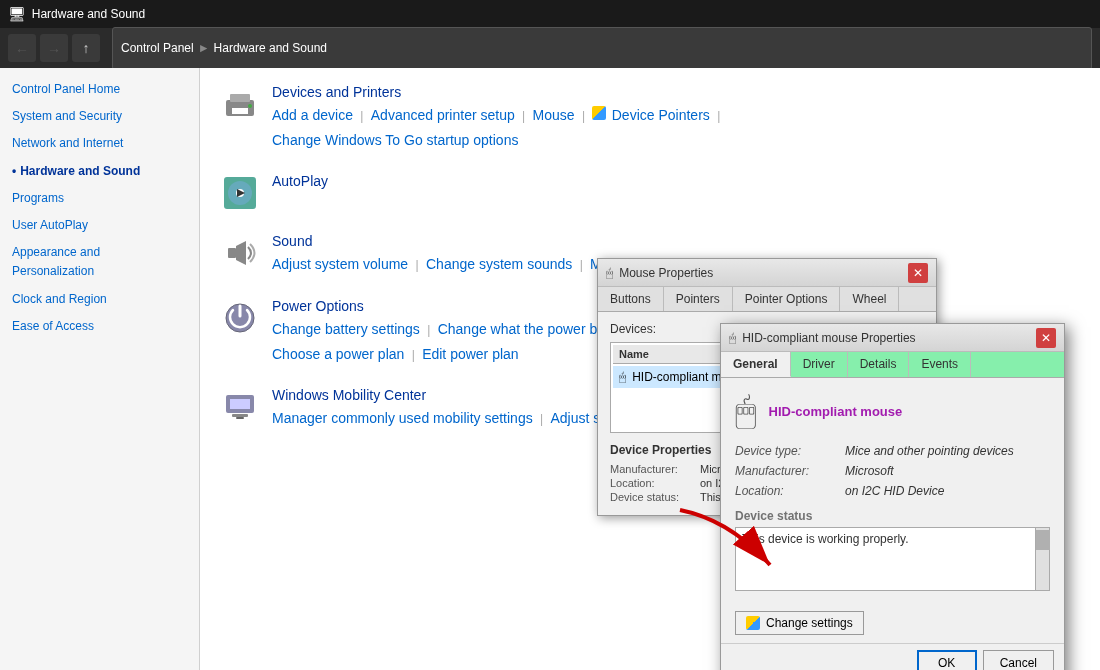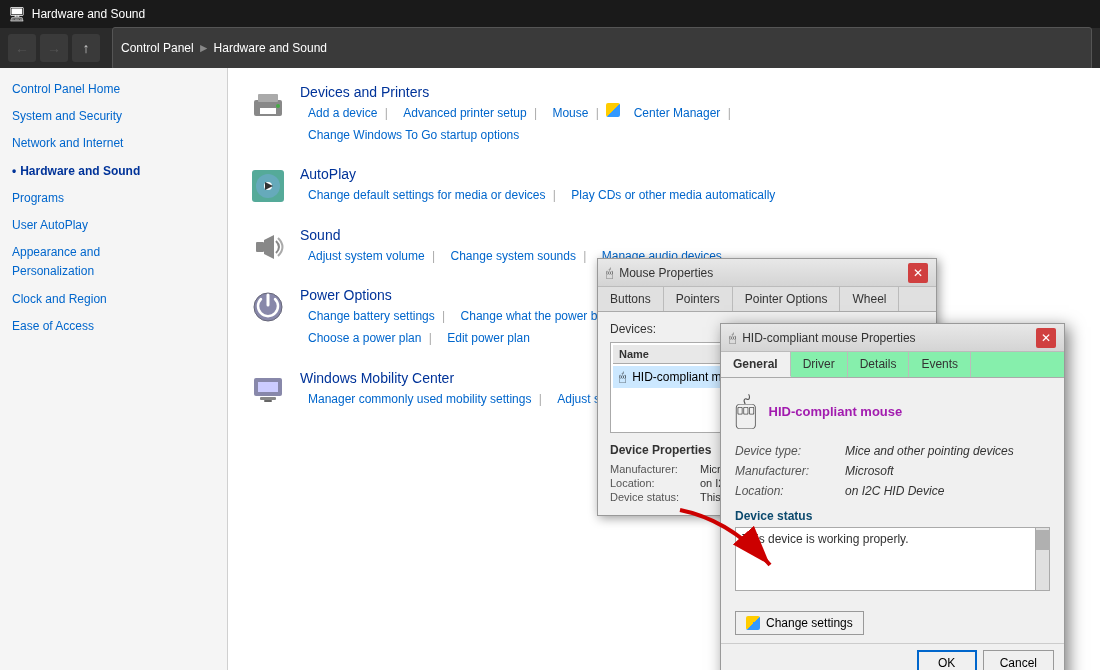--- a/index.html
+++ b/index.html
@@ -54,21 +54,21 @@
     .address-separator { color: #888; margin: 0 4px; }
 
     
     .main-layout {
       display: flex;
       height: calc(670px - 68px);
     }
 
     
     .sidebar {
-      width: 228px;
+      width: 200px;
       background: #f5f5f5;
       border-right: 1px solid #d0d0d0;
       padding: 8px 0;
     }
     .sidebar-item {
       padding: 4px 12px;
       cursor: pointer;
       color: #0066cc;
       font-size: 12px;
       line-height: 1.6;
@@ -118,22 +118,21 @@
       margin-bottom: 3px;
     }
     .category-links {
       color: #555;
       font-size: 12px;
       line-height: 1.8;
     }
     .category-link {
       color: #0066cc;
       cursor: pointer;
-      font-size: 12px;
-      margin-left: 8px;
+      font-size: 14px;
     }
     .link-sep { color: #aaa; margin: 0 4px; }
 
     
     .modal-backdrop {
       position: absolute;
       top: 0; left: 0; right: 0; bottom: 0;
       pointer-events: none;
     }
 
@@ -293,21 +292,21 @@
       display: grid;
       grid-template-columns: 110px 1fr;
       gap: 6px 0;
       margin-bottom: 11px;
       font-size: 12px;
       font-style: italic;
     }
     .hid-info-key { color: #555; }
     .hid-info-val { color: #333; }
     .device-status-section {}
-    .device-status-title { font-weight: bold; color: #0c4a6e; margin-bottom: 4px; }
+    .device-status-title { font-weight: bold; color: #737373; margin-bottom: 4px; }
     .device-status-box {
       border: 1px solid #aaa;
       background: #fff;
       height: 64px;
       padding: 4px 6px;
       font-size: 12px;
       color: #333;
       position: relative;
     }
     .device-status-scrollbar {
@@ -442,44 +441,39 @@
       <div class="category-content">
         <div class="category-title">Devices and Printers</div>
         <div class="category-links">
           <span class="category-link">Add a device</span>
           <span class="link-sep">|</span>
           <span class="category-link">Advanced printer setup</span>
           <span class="link-sep">|</span>
           <span class="category-link">Mouse</span>
           <span class="link-sep">|</span>
           <span class="shield-colored"></span>
-          <span class="category-link">Center Manager</span>
+          <span class="category-link">Device Pointers</span>
           <span class="link-sep">|</span>
           <br>
           <span class="category-link">Change Windows To Go startup options</span>
         </div>
       </div>
     </div>
 
     <div class="category">
       <div class="category-icon">
         <svg width="36" height="36" viewBox="0 0 36 36">
           <rect x="2" y="2" width="32" height="32" rx="3" fill="#5a9"></rect>
           <circle cx="18" cy="18" r="12" fill="#6ab"></circle>
           <circle cx="18" cy="18" r="4" fill="#fff"></circle>
           <polygon points="15,14 15,22 23,18" fill="#333"></polygon>
         </svg>
       </div>
       <div class="category-content">
         <div class="category-title">AutoPlay</div>
-        <div class="category-links">
-          <span class="category-link">Change default settings for media or devices</span>
-          <span class="link-sep">|</span>
-          <span class="category-link">Play CDs or other media automatically</span>
-        </div>
       </div>
     </div>
 
     <div class="category">
       <div class="category-icon">
         <svg width="36" height="36" viewBox="0 0 36 36">
           <rect x="6" y="13" width="8" height="10" rx="1" fill="#888"></rect>
           <polygon points="14,11 24,6 24,30 14,25" fill="#888"></polygon>
           <path d="M26,12 Q32,18 26,24" stroke="#888" stroke-width="2" fill="none"></path>
           <path d="M28,9 Q37,18 28,27" stroke="#aaa" stroke-width="2" fill="none"></path>

